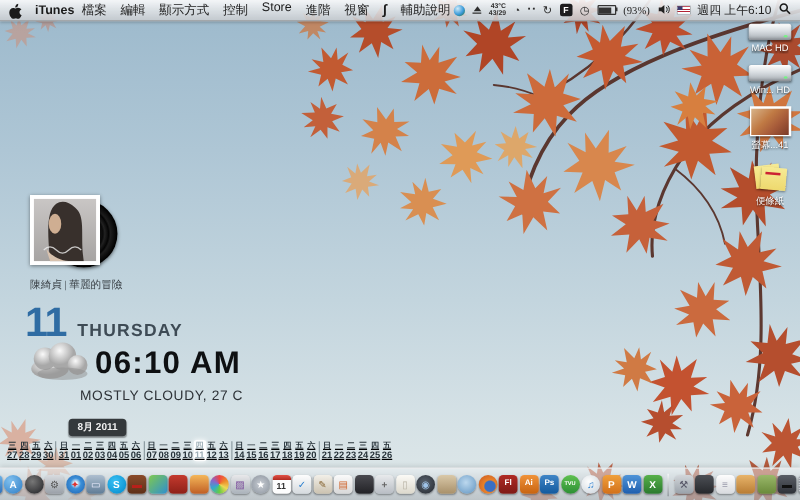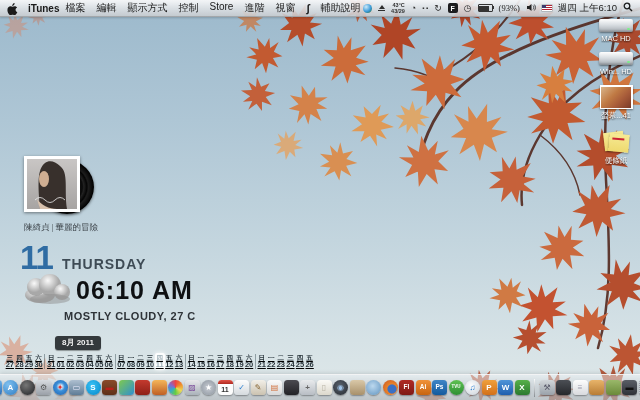--- a/index.html
+++ b/index.html
@@ -49,21 +49,21 @@
   .np-title{margin-top:5px;font-size:11px;font-weight:bold;color:#1d2226;}
   .np-artist{font-size:8.5px;color:#3a4046;margin-top:2px;font-family:Liberation Serif, serif;}
   
   .dt{position:absolute;left:20px;top:243px;z-index:6;}
   .date-row{display:flex;align-items:baseline;gap:9px;}
   .d-day{font-size:33px;font-weight:800;color:#2f6ca3;letter-spacing:-1px;line-height:30px;}
   .d-month{font-size:33px;font-weight:800;color:#b1271b;letter-spacing:0;line-height:30px;}
   .d-weekday{font-size:14px;font-weight:800;color:#3e4b55;letter-spacing:1px;}
   .time-row{display:flex;align-items:center;margin-top:-2px;}
   .d-time{font-size:25px;font-weight:800;color:#0e1012;letter-spacing:1px;margin-left:2px;}
-  .d-weather{font-size:11px;font-weight:700;color:#2e3338;margin-left:44px;margin-top:1px;letter-spacing:.5px;}
+  .d-weather{font-size:11px;font-weight:400;color:#2e3338;margin-left:44px;margin-top:1px;letter-spacing:.5px;}
   
   .cal{position:absolute;left:5px;top:331px;z-index:6;}
   .cal-badge{display:inline-block;margin-left:50px;background:#34393c;color:#f2f2f2;font-size:8px;font-weight:bold;
     padding:1.5px 7px;border-radius:3px;box-shadow:0 1px 1px rgba(0,0,0,.35);}
   .cal-row{display:flex;margin-top:3px;align-items:flex-end;}
   .cal-cell{width:9.6px;text-align:center;position:relative;border-radius:2px;padding:1px 0;text-decoration:underline;}
   .cal-w{font-size:6.5px;color:#27333a;font-weight:bold;line-height:7px;}
   .cal-d{font-size:7.5px;color:#27333a;font-weight:bold;line-height:8px;}
   .cal-cell.today{background:rgba(255,255,255,.95);box-shadow:0 0 4px rgba(255,255,255,.95);}
   .cal-cell.today .cal-w,.cal-cell.today .cal-d{color:#9fb0b8;}

